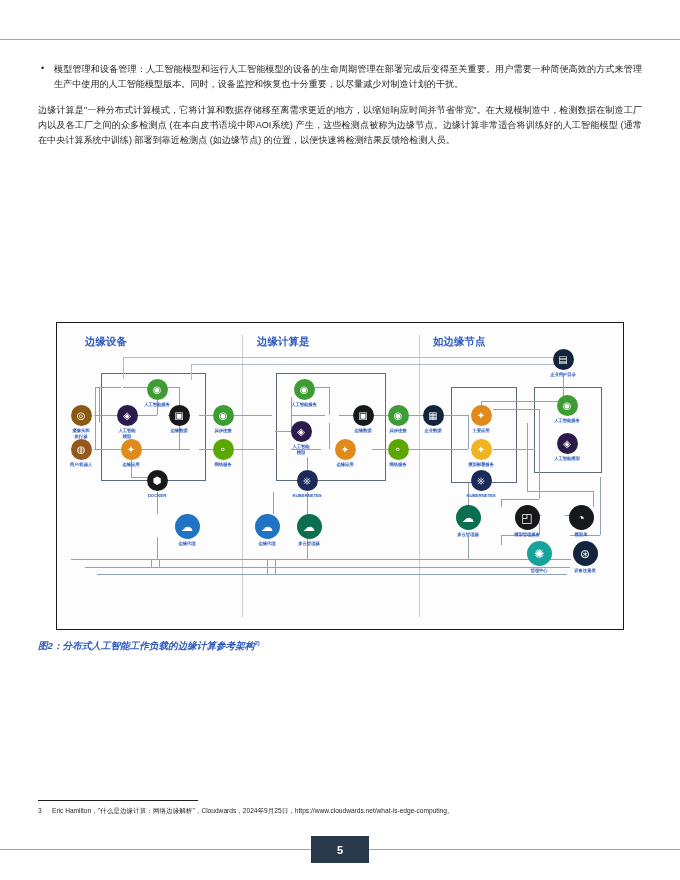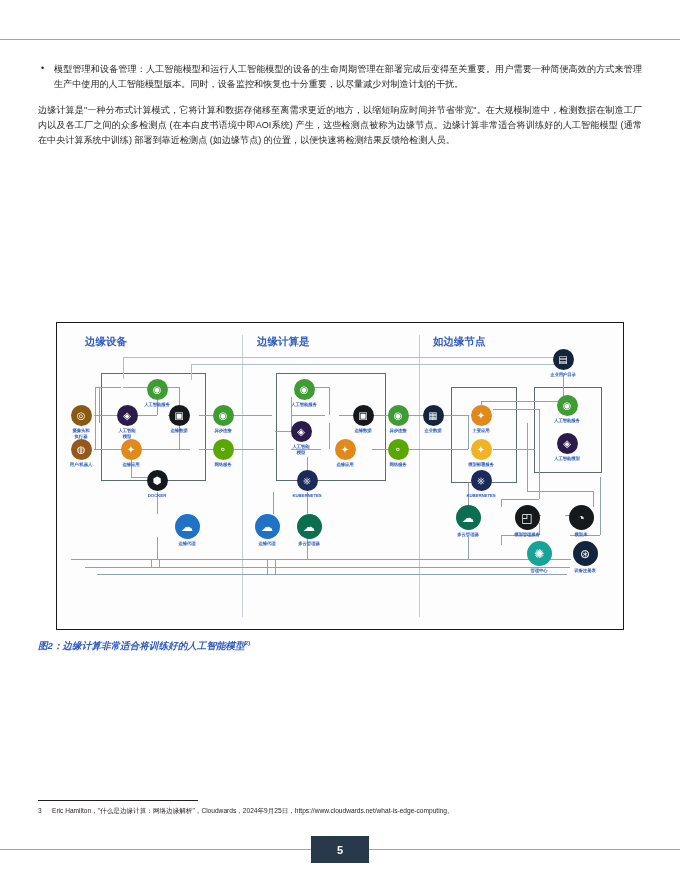--- a/index.html
+++ b/index.html
@@ -476,21 +476,21 @@
     </div>
     <div class="node lg" style="left:524px; top:214px;">
       <div class="glyph g-navy">⊛</div>
       <div class="cap">设备注册表</div>
     </div>
 
   </div>
 </div>
 
 <div class="fig-caption">
-  <span>图2：边缘计算非常适合将训练好的人工智能模型</span><sup>2)</sup>
+  <span>图2：分布式人工智能工作负载的边缘计算参考架构</span><sup>2)</sup>
 </div>
 
 <div class="footnote-rule"></div>
 <div class="footnote">
   <span class="fn-num">3</span>
   <span class="fn-text">Eric Hamilton，"什么是边缘计算：网络边缘解析"，Cloudwards，2024年9月25日，https://www.cloudwards.net/what-is-edge-computing。</span>
 </div>
 
 <div class="footer-rule"></div>
 <div class="page-num-box">

